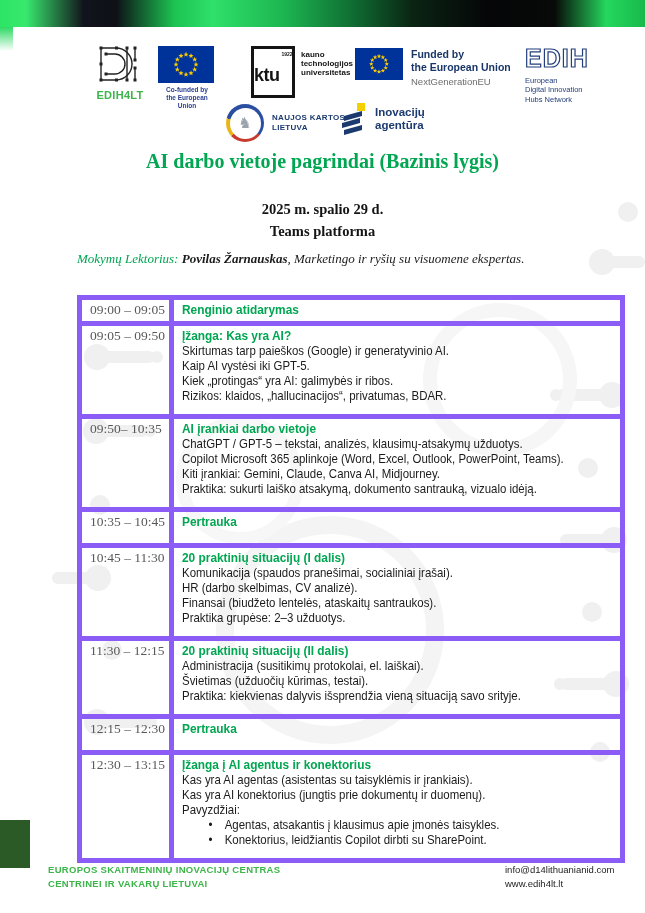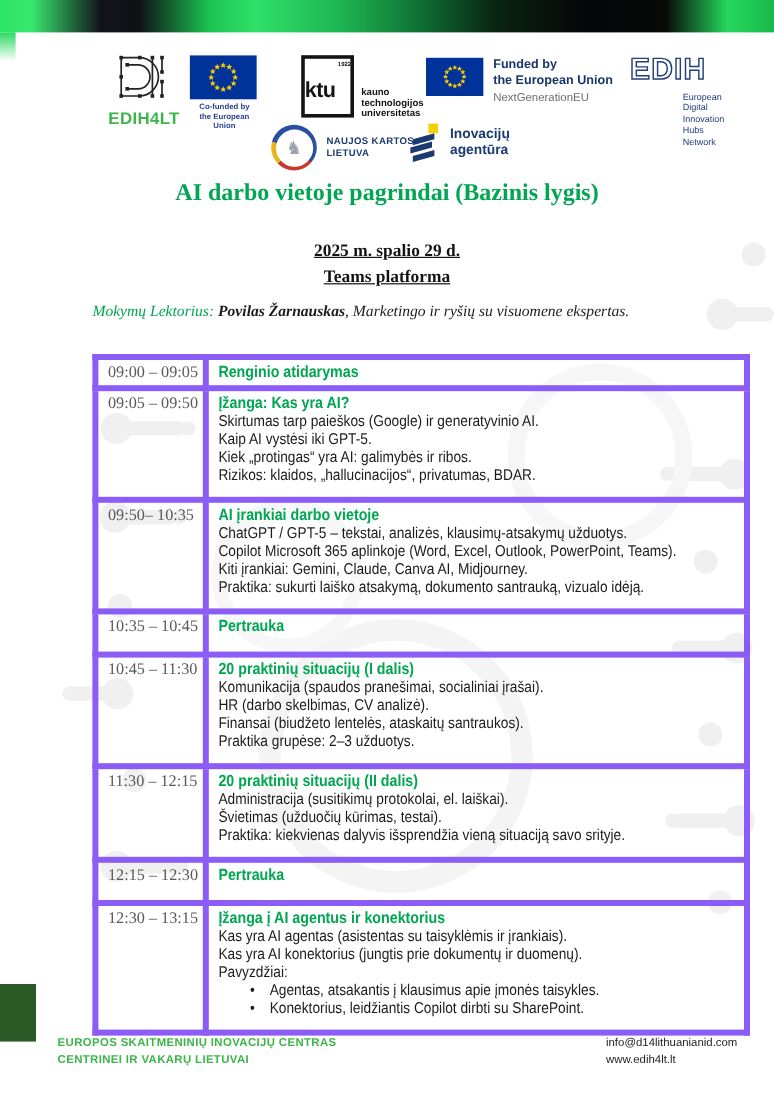--- a/index.html
+++ b/index.html
@@ -9,47 +9,47 @@
   #topband{position:absolute;left:0;top:0;width:645px;height:27px;z-index:3;
     background:linear-gradient(90deg,#2ce465 0%,#38e96e 4%,#12131c 13%,#0e1116 18%,
       #1cc351 27%,#2fe069 33%,#1db551 44%,#0f6b31 55%,#0a2413 64%,#050507 76%,
       #070a08 86%,#25d75d 94%,#18b94b 100%);}
   #leftsliver{position:absolute;left:0;top:27px;width:13px;height:24px;z-index:3;
     background:linear-gradient(180deg,#2cd963,rgba(44,217,99,0));}
   #watermark{position:absolute;left:0;top:0;z-index:0;pointer-events:none;}
   .layer{position:absolute;z-index:1;}
   
   .logo{position:absolute;}
-  .edih4lt-text{color:#3cb549;font-weight:bold;font-size:14px;letter-spacing:.3px;margin-top:1px;}
+  .edih4lt-text{color:#3cb549;font-weight:bold;font-size:11px;letter-spacing:.3px;margin-top:1px;}
   .flag{display:block;}
   .flagcap{color:#2a3f8f;font-weight:bold;font-size:6.5px;text-align:center;line-height:1.25;margin-top:3px;}
   .ktubox{width:38px;height:46px;border:3px solid #141414;display:flex;flex-direction:row;align-items:center;}
   .ktu-word{font-weight:bold;font-size:18px;color:#141414;line-height:1;margin-top:6px;letter-spacing:-.5px;}
   .ktu-rule{width:44px;height:2px;background:#141414;margin-top:3px;}
   .ktu-year{font-size:5px;color:#141414;align-self:flex-start;margin:2px 0 0 2px;font-weight:bold;}
   .ktu-side{font-weight:bold;font-size:8px;color:#141414;line-height:1.15;}
   .funded-t1{color:#1a3668;font-weight:bold;font-size:10.5px;line-height:1.25;}
   .funded-t3{color:#6d6d6d;font-size:9.5px;margin-top:2px;}
   .edih-outline{font-weight:800;font-size:25px;letter-spacing:1px;color:transparent;
     -webkit-text-stroke:1.2px #24407c;line-height:1;}
-  .edih-sub{color:#24407c;font-size:7.5px;line-height:1.25;margin-top:5px;margin-left:44px;}
+  .edih-sub{color:#24407c;font-size:7.5px;line-height:1.25;margin-top:5px;}
   
   .nk-ring{width:38px;height:38px;border-radius:50%;
     background:conic-gradient(#2a4fa0 0 130deg,#c8392e 130deg 225deg,#e8b61c 225deg 285deg,#2a4fa0 285deg 360deg);
     display:flex;align-items:center;justify-content:center;}
   .nk-inner{width:31px;height:31px;border-radius:50%;background:#fff;display:flex;
     align-items:center;justify-content:center;color:#9aa3ad;font-size:15px;}
   .nk-text{color:#1b3a70;font-weight:bold;font-size:8px;line-height:1.3;letter-spacing:.3px;}
   .ia-text{color:#1b3a70;font-weight:bold;font-size:11.5px;line-height:1.15;}
   
   .title{position:absolute;left:0;top:150px;width:645px;text-align:center;
     font-family:"Liberation Serif",serif;font-weight:bold;font-size:20px;color:#00a651;}
   .dateblock{position:absolute;left:0;top:198px;width:645px;text-align:center;
     font-family:"Liberation Serif",serif;font-weight:bold;font-size:14.5px;color:#141414;line-height:1.55;}
-  .dateblock span{text-decoration:underline;}
+  .dateblock span{}
   .lect{position:absolute;left:77px;top:251px;width:520px;font-family:"Liberation Serif",serif;
     font-style:italic;font-size:13px;color:#1b1b1b;}
   .lect .lbl{color:#00a651;}
   .lect .name{font-weight:bold;text-align:right;}
   
   table.sched{position:absolute;left:77px;top:295px;width:500px;border-collapse:collapse;}
   table.sched td{border:5px solid #8b5cf6;vertical-align:top;padding:2px 4px 3px 8px;}
   td.time{width:93px;font-family:"Liberation Serif",serif;font-size:13.5px;color:#595959;
     padding-left:10px;white-space:nowrap;}
   td.sess{background:transparent;}
@@ -170,21 +170,21 @@
       <div>the European Union</div>
     </div>
   </div>
 
   <div class="logo layer" style="left:251px;top:46px;display:flex;gap:6px">
     <div class="ktubox">
       <div class="ktu-word">ktu</div>
       <div class="ktu-rule"></div>
       <div class="ktu-year">1922</div>
     </div>
-    <div class="ktu-side" style="margin-top:26px">
+    <div class="ktu-side" style="margin-top:4px">
       <div>kauno</div>
       <div>technologijos</div>
       <div>universitetas</div>
     </div>
   </div>
 
   <div class="logo layer" style="left:355px;top:48px;display:flex;gap:8px">
     <svg class="flag" width="48" height="32">
       <rect width="48" height="32" fill="#003399"></rect>
       <g transform="translate(24,16) scale(0.86) translate(-24,-16)">

